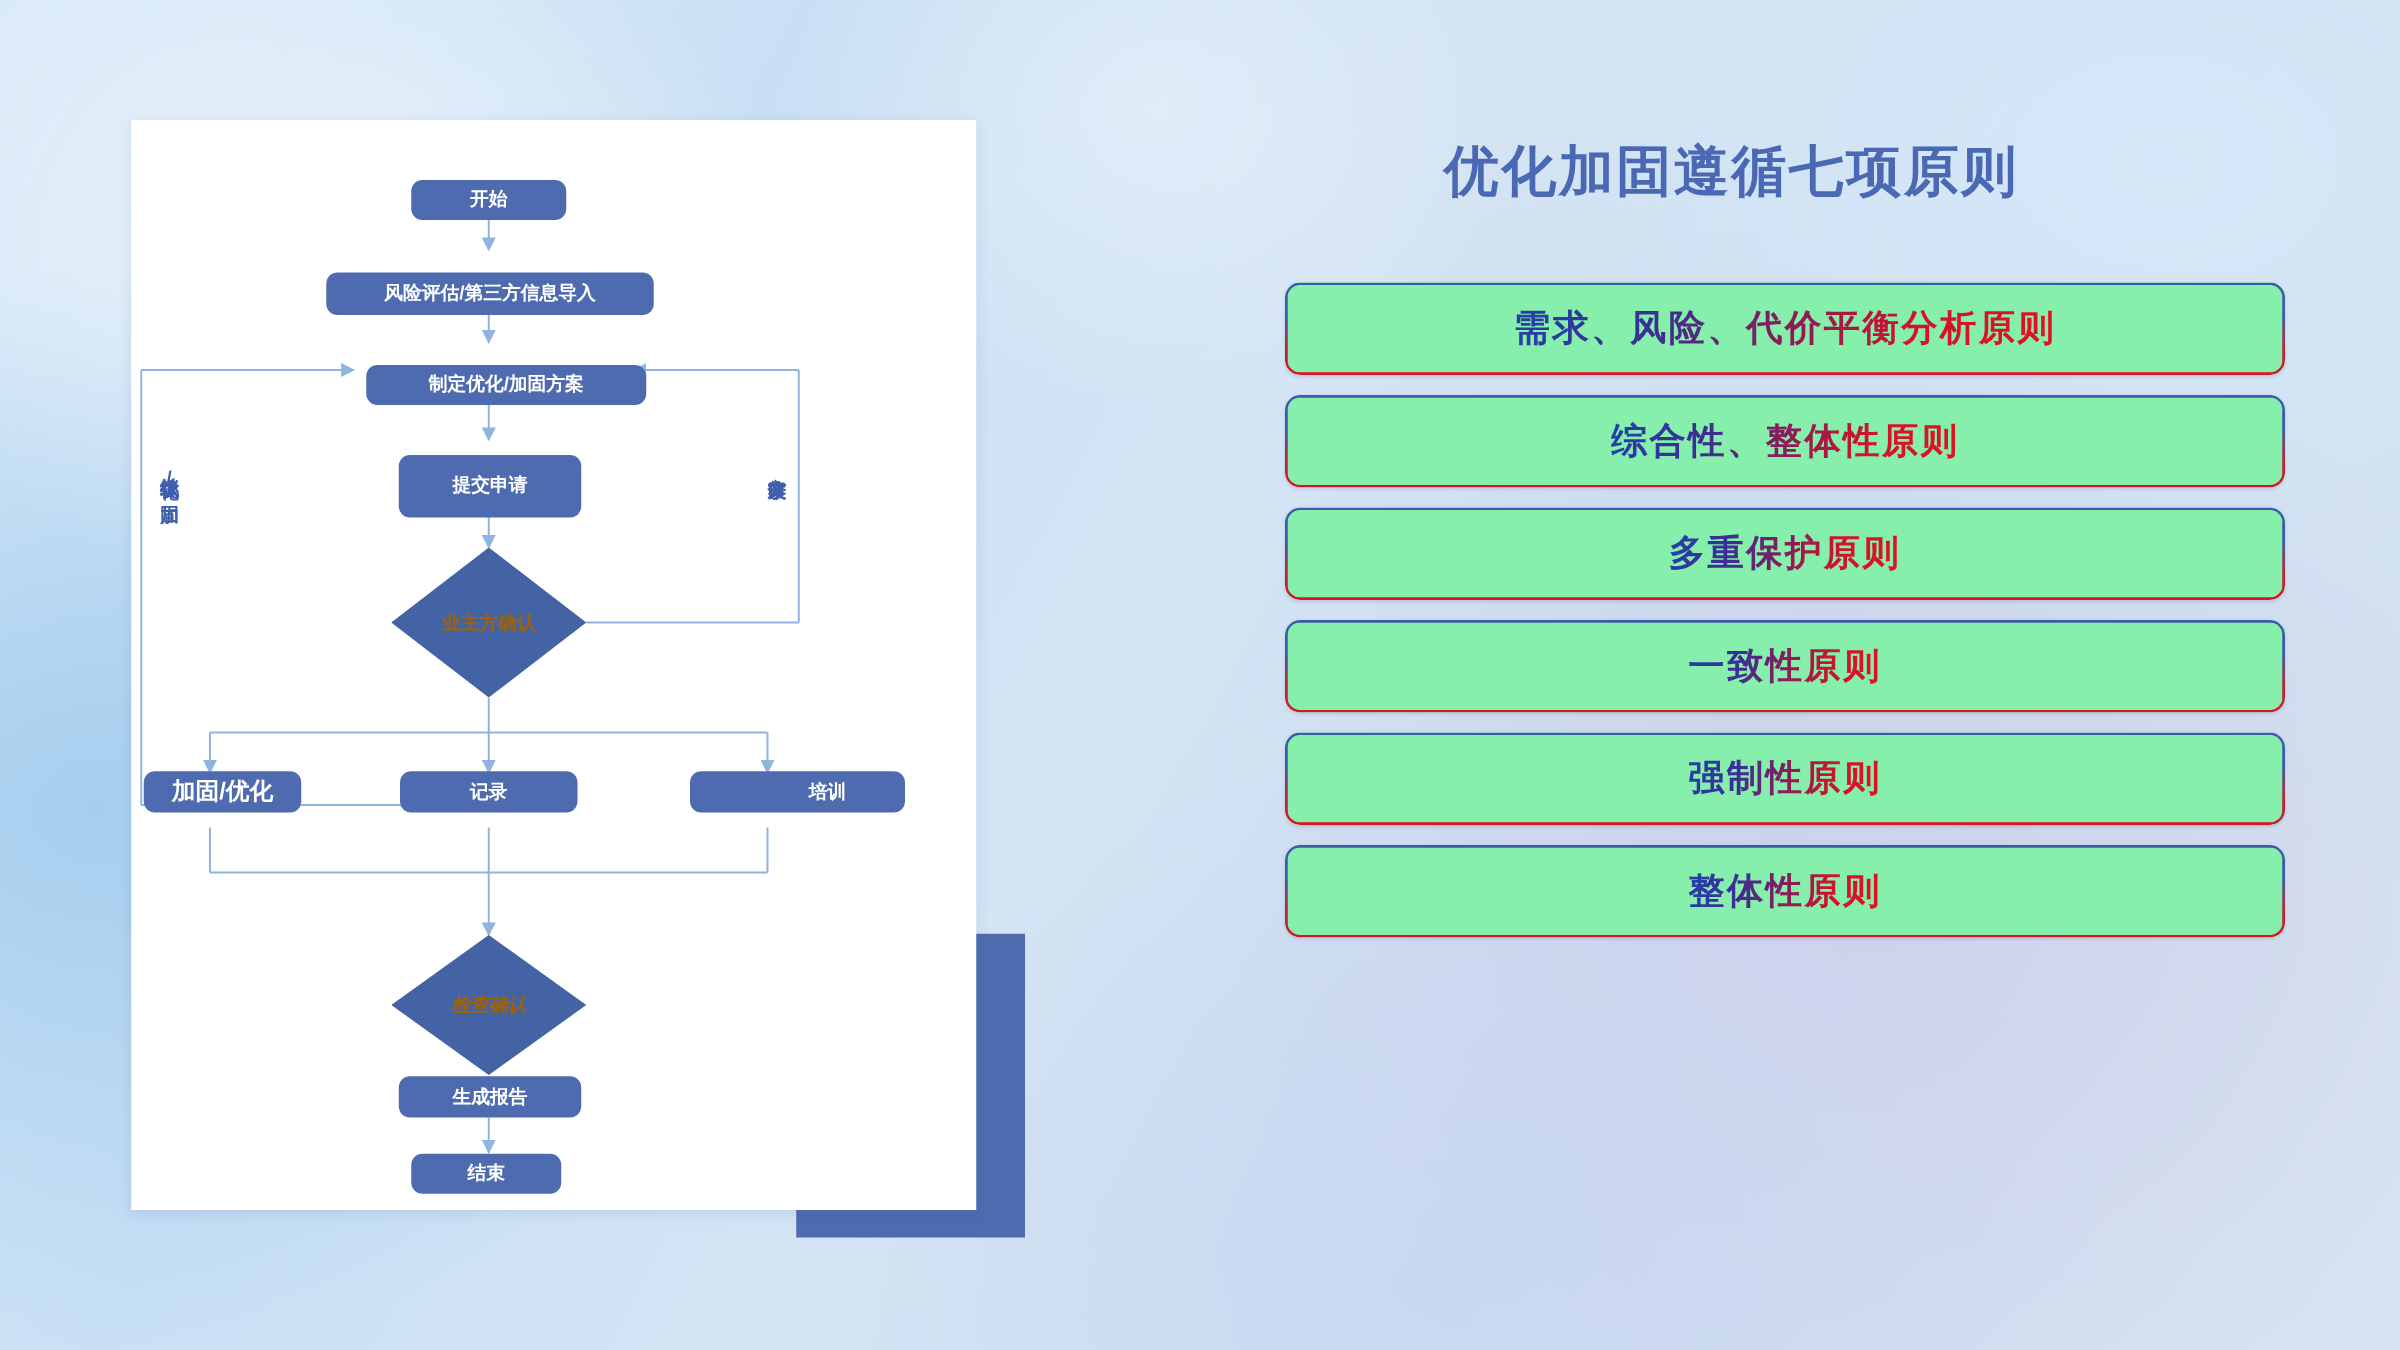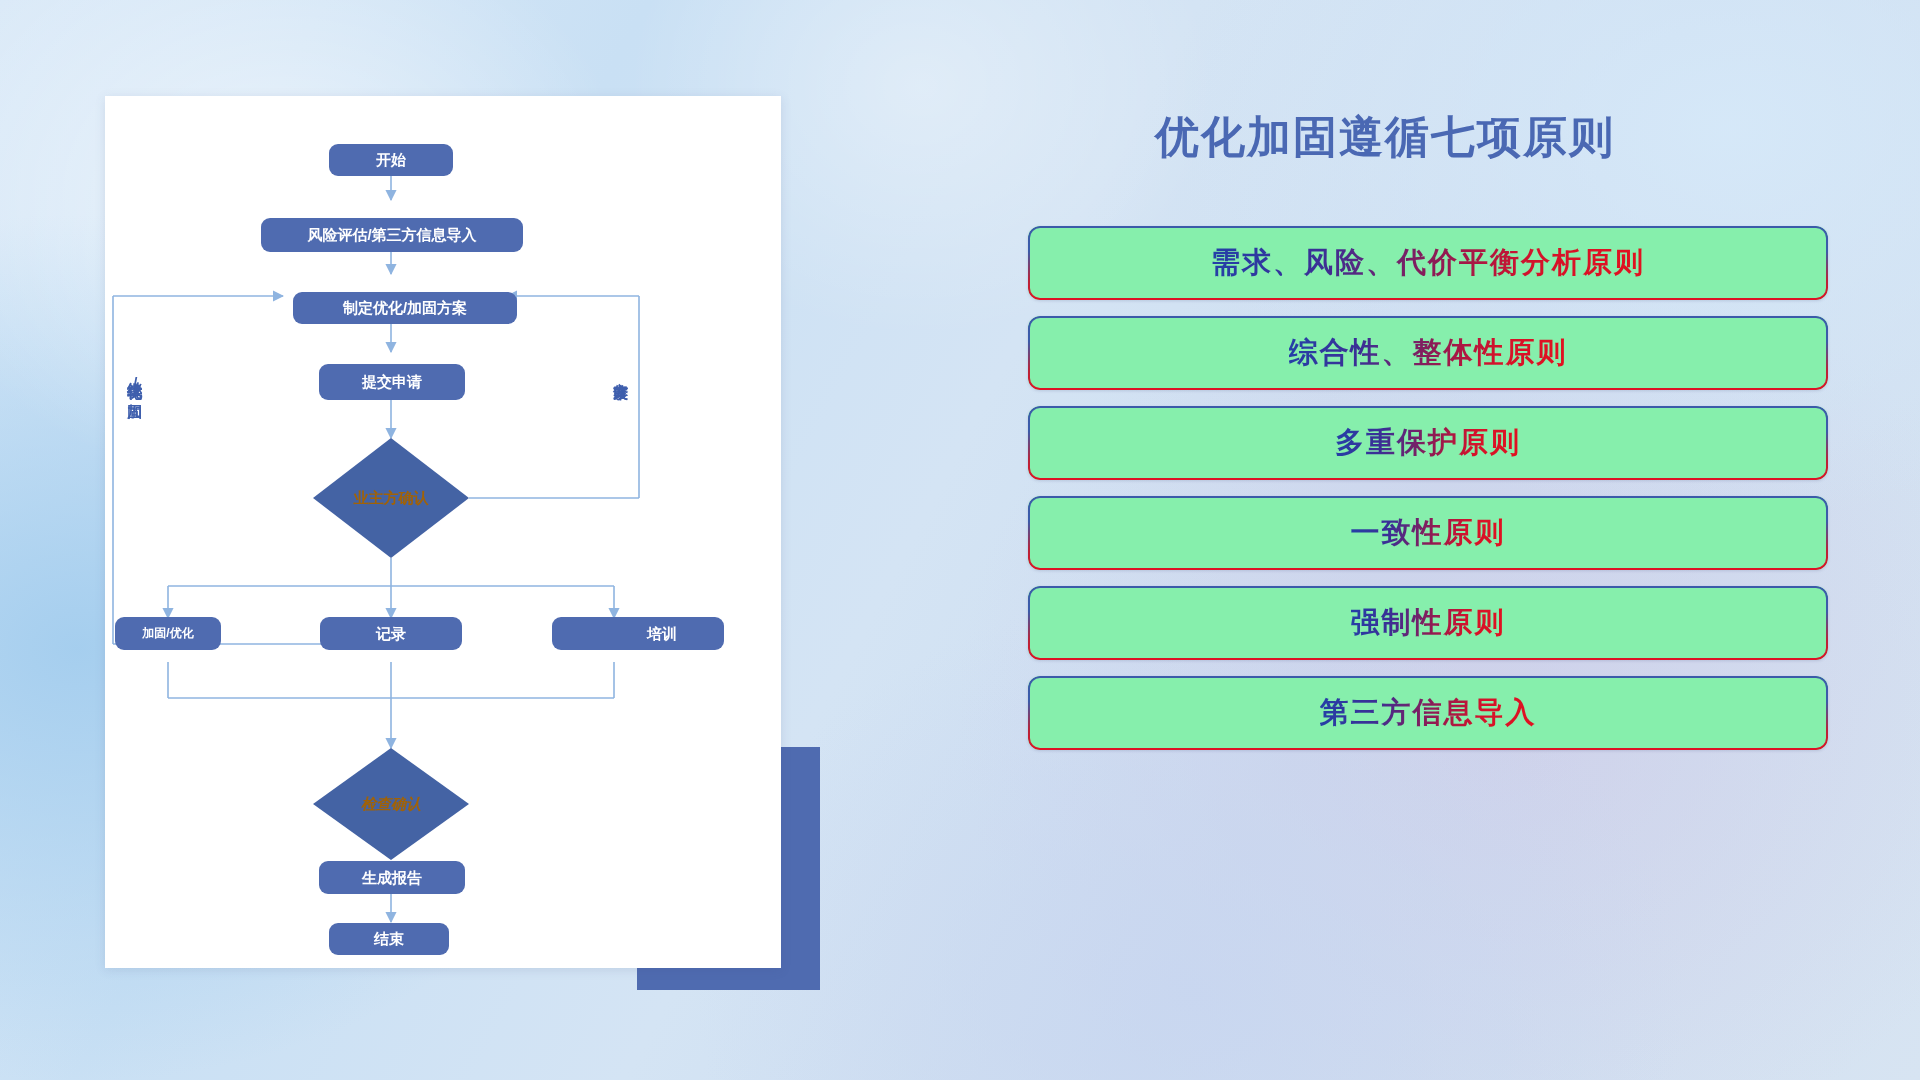--- a/index.html
+++ b/index.html
@@ -107,28 +107,28 @@
       <path d="M286,798 L286,826" marker-end="url(#ar)"></path>
     </g>
   </svg>
 
   <div class="node" style="left:224px;top:48px;width:124px;height:32px;font-size:15px;">开始</div>
 
   <div class="node" style="left:156px;top:122px;width:262px;height:34px;font-size:15px;">风险评估/第三方信息导入</div>
 
   <div class="node" style="left:188px;top:196px;width:224px;height:32px;font-size:15px;">制定优化/加固方案</div>
 
-  <div class="node" style="left:214px;top:268px;width:146px;height:36px;font-size:15px;">提交申请</div>
+  <div class="node" style="left:214px;top:268px;width:146px;height:50px;font-size:15px;">提交申请</div>
 
   <div class="diamond" style="left:208px;top:342px;width:156px;height:120px;">
     <span class="dm-shape"></span>
     <span class="dm-text" style="font-size:15px;">业主方确认</span>
   </div>
 
-  <div class="node" style="left:10px;top:521px;width:106px;height:33px;font-size:12px;">加固/优化</div>
+  <div class="node" style="left:10px;top:521px;width:126px;height:33px;font-size:19px;">加固/优化</div>
 
   <div class="node" style="left:215px;top:521px;width:142px;height:33px;font-size:15px;">记录</div>
 
   <div class="node" style="left:447px;top:521px;width:124px;height:33px;font-size:15px;padding-left:48px;">培训</div>
 
   <div class="diamond" style="left:208px;top:652px;width:156px;height:112px;">
     <span class="dm-shape"></span>
     <span class="dm-text" style="font-size:15px;font-style:italic;">检查确认</span>
   </div>
 
@@ -153,16 +153,16 @@
     <div class="card">
       <span class="card-text">多重保护原则</span>
       </div>
     <div class="card">
       <span class="card-text">一致性原则</span>
       </div>
     <div class="card">
       <span class="card-text">强制性原则</span>
       </div>
     <div class="card">
-      <span class="card-text">第三方信息导入</span>
+      <span class="card-text">整体性原则</span>
       </div>
   </div>
 </div>
 
 </body></html>

